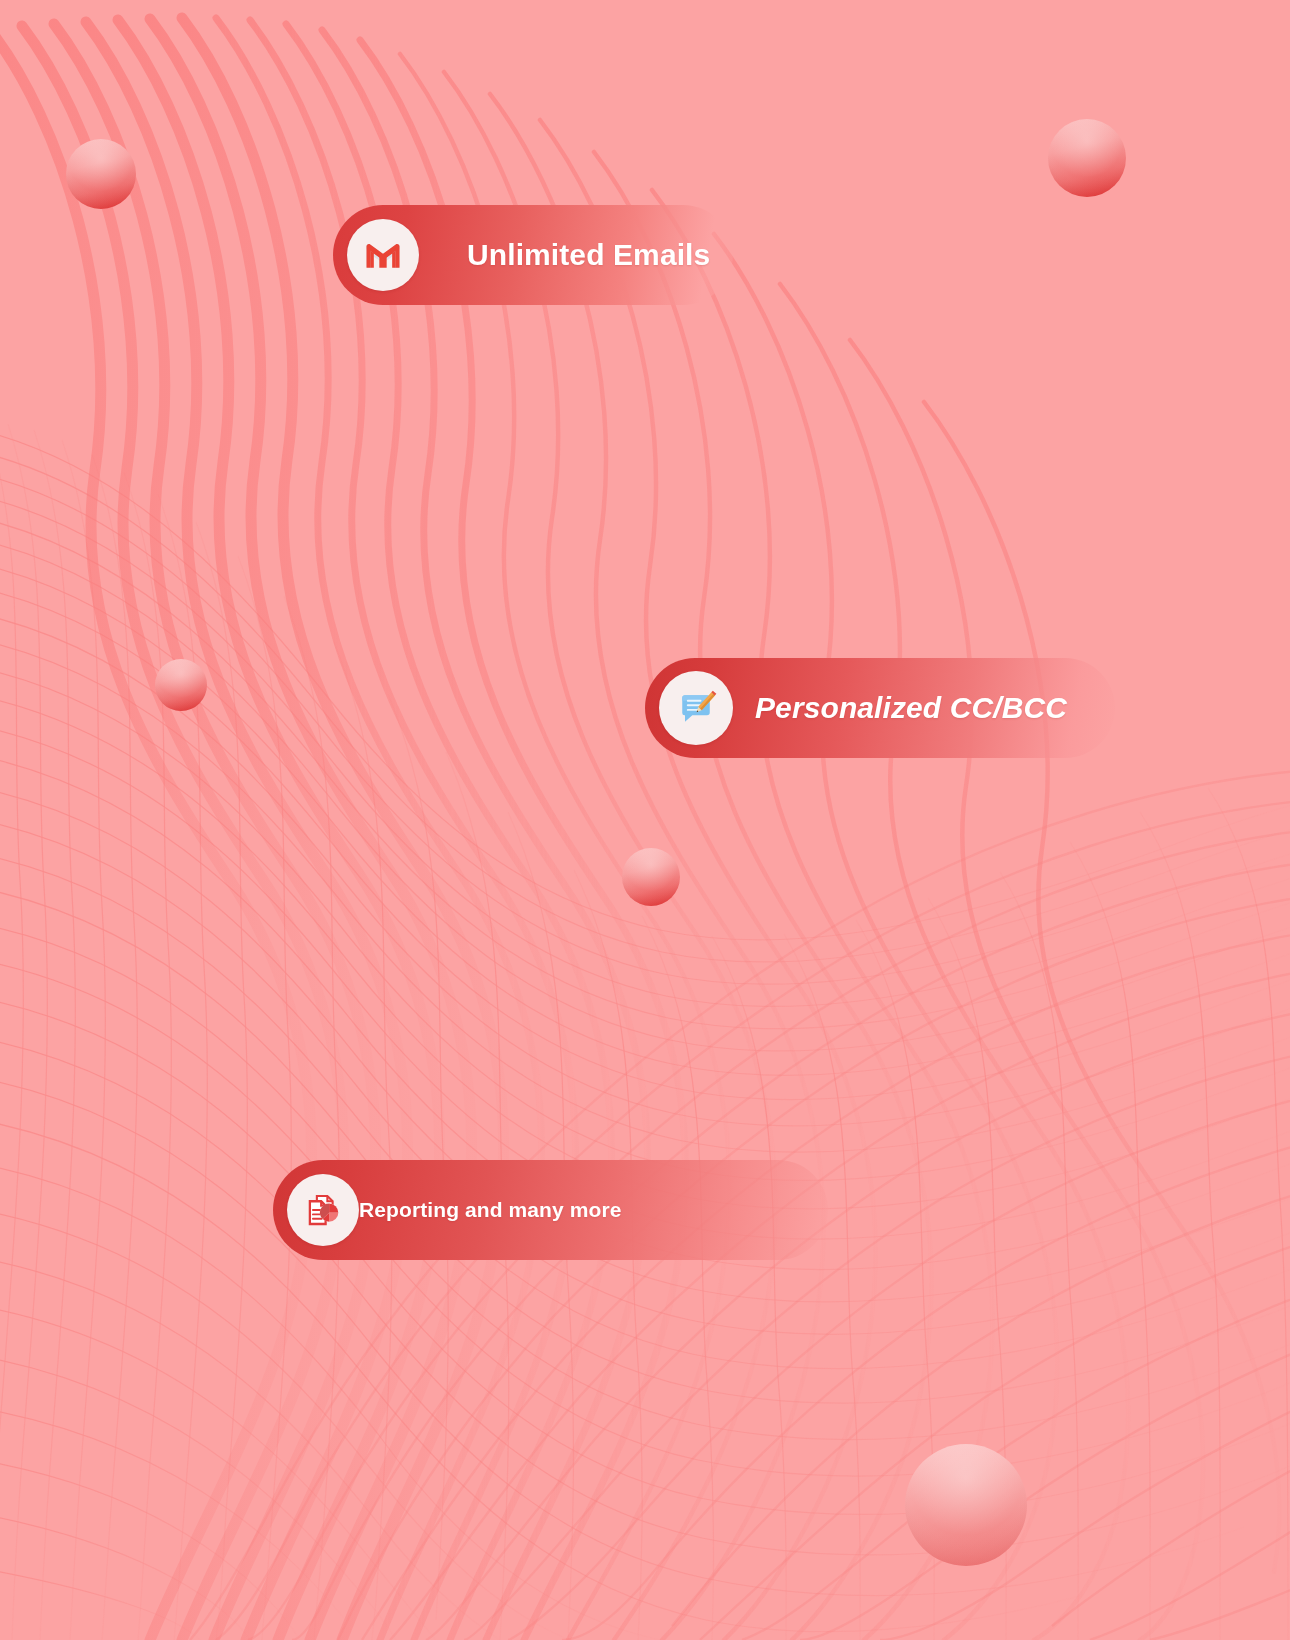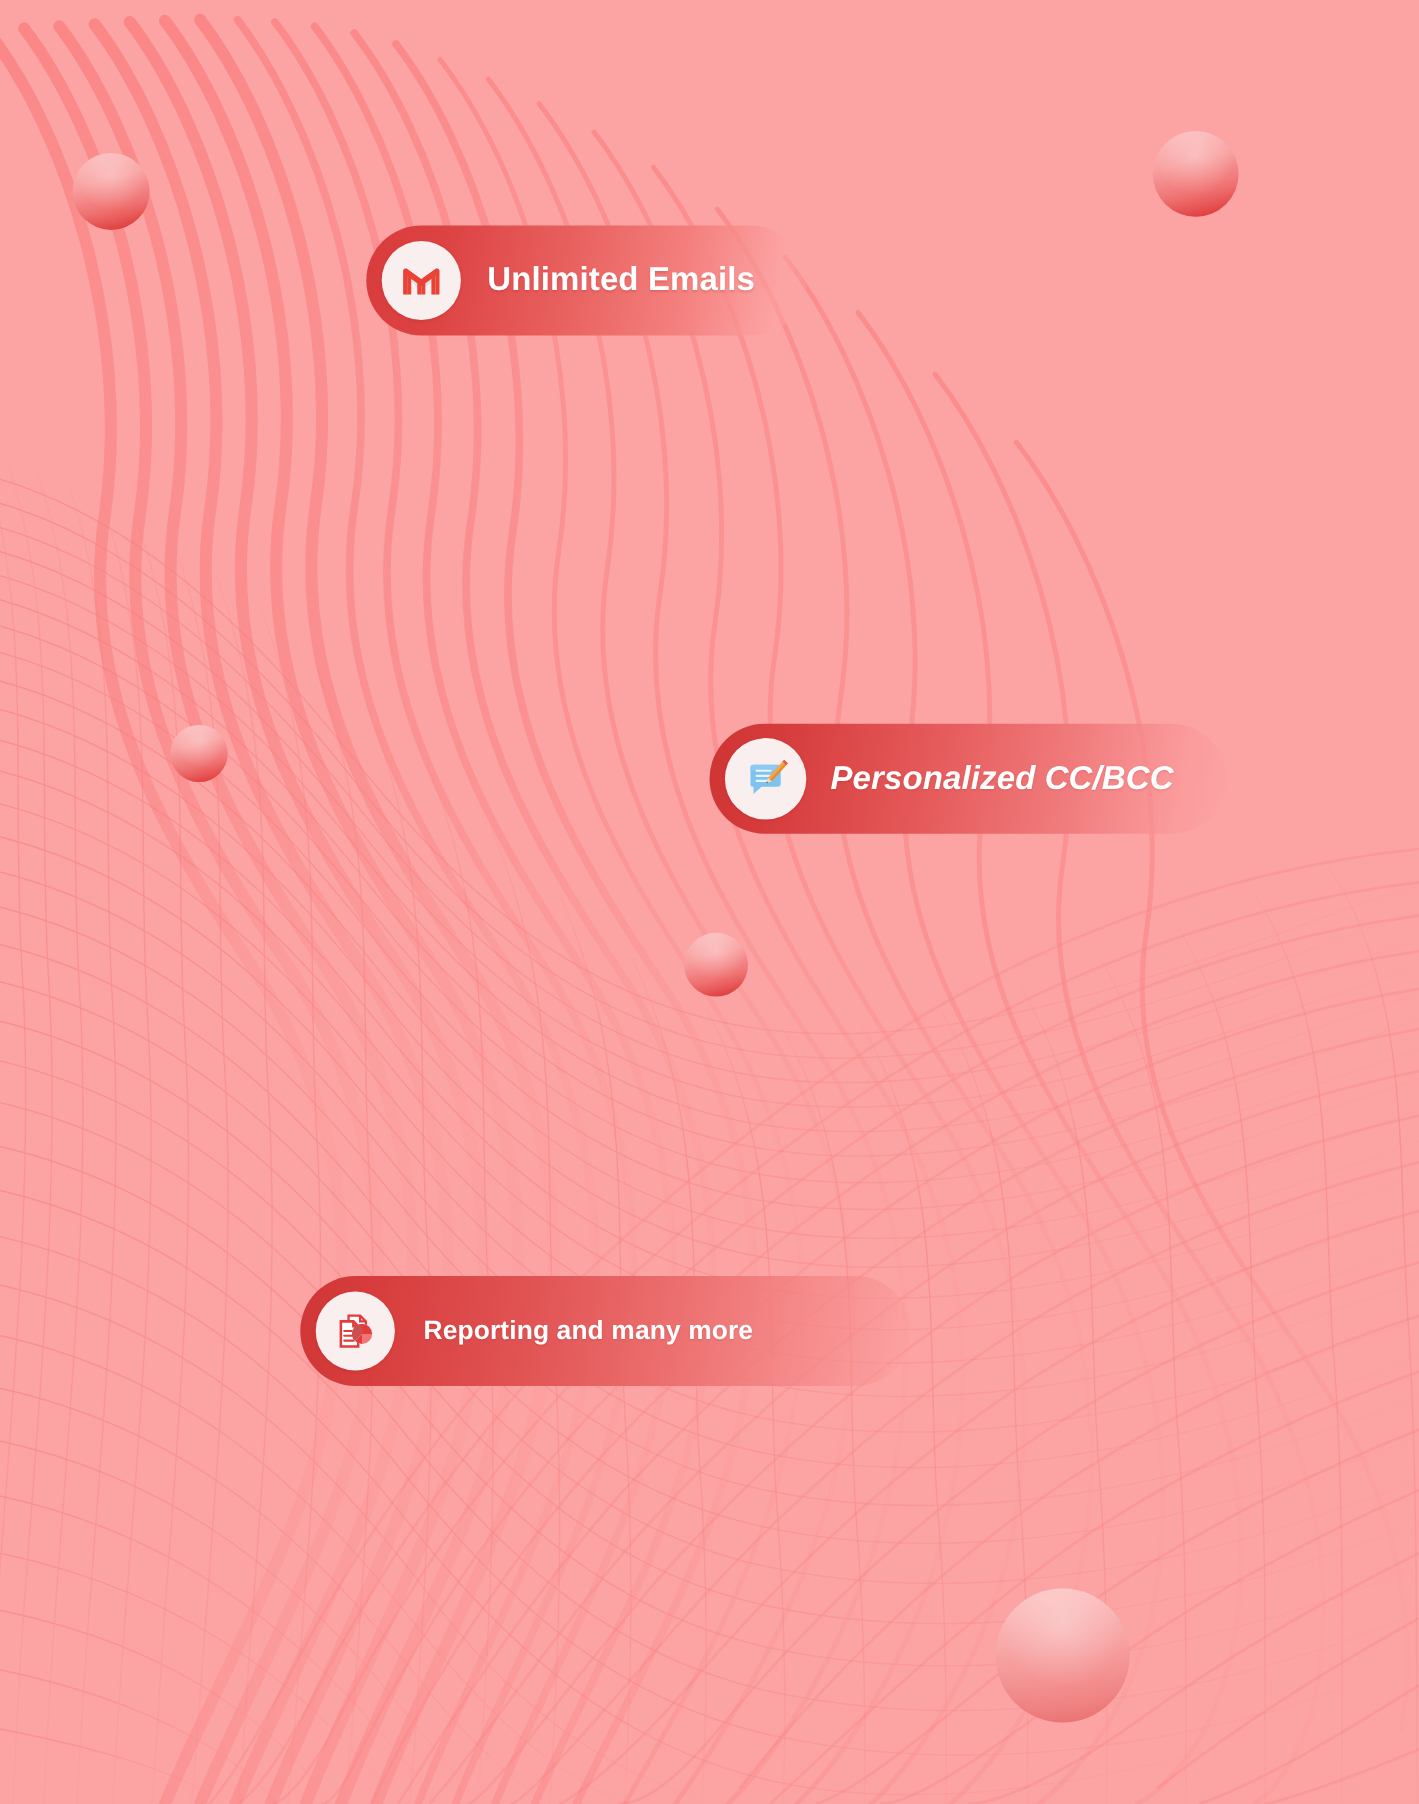--- a/index.html
+++ b/index.html
@@ -34,42 +34,42 @@
   .pill-label{
     position:relative;
     color:#ffffff;
     font-weight:bold;
     white-space:nowrap;
     letter-spacing:.1px;
     text-shadow:0 1px 2px rgba(150,30,30,.18);
   }
 
   
-  #pill-unlimited-emails{left:333px;top:205px;width:400px;height:100px;padding:0 0 0 14px;}
+  #pill-unlimited-emails{left:333px;top:205px;width:400px;height:100px;padding:0 0 0 14px;gap:24px;}
   #pill-unlimited-emails .pill-bg{
     background:linear-gradient(100deg,#d93b3b 0%,#dd4343 18%,#e8615f 46%,#f4817f 72%,rgba(252,163,163,.55) 92%,rgba(252,163,163,.2) 100%);
   }
   #pill-unlimited-emails .pill-icon{width:72px;height:72px;}
   #pill-unlimited-emails .pill-label{font-size:30px;margin-left:24px;}
 
   
   #pill-personalized-ccbcc{left:645px;top:658px;width:470px;height:100px;padding:0 0 0 14px;}
   #pill-personalized-ccbcc .pill-bg{
     background:linear-gradient(100deg,#cf3434 0%,#d63c3c 14%,#e5595a 42%,#f07a7b 68%,rgba(250,150,152,.6) 90%,rgba(252,163,163,.22) 100%);
   }
   #pill-personalized-ccbcc .pill-icon{width:74px;height:74px;}
   #pill-personalized-ccbcc .pill-label{font-size:30px;margin-left:22px;font-style:italic;}
 
   
   #pill-reporting{left:273px;top:1160px;width:555px;height:100px;padding:0 0 0 14px;}
   #pill-reporting .pill-bg{
     background:linear-gradient(100deg,#d13636 0%,#d83e3e 14%,#e15454 38%,#ec6e6e 60%,rgba(244,131,131,.72) 82%,rgba(252,163,163,.25) 100%);
   }
   #pill-reporting .pill-icon{width:72px;height:72px;}
-  #pill-reporting .pill-label{font-size:24px;margin-left:26px;}
+  #pill-reporting .pill-label{font-size:21px;}
 </style>
 </head>
 <body>
 
 <div id="stage">
 
   <svg class="bg-art" viewBox="0 0 1290 1640" preserveAspectRatio="none" aria-hidden="true">
     <defs>
       <linearGradient id="stripeFade" x1="0" y1="0" x2="1" y2="0">
         <stop offset="0" stop-color="#fb8585" stop-opacity="0.95"></stop>

